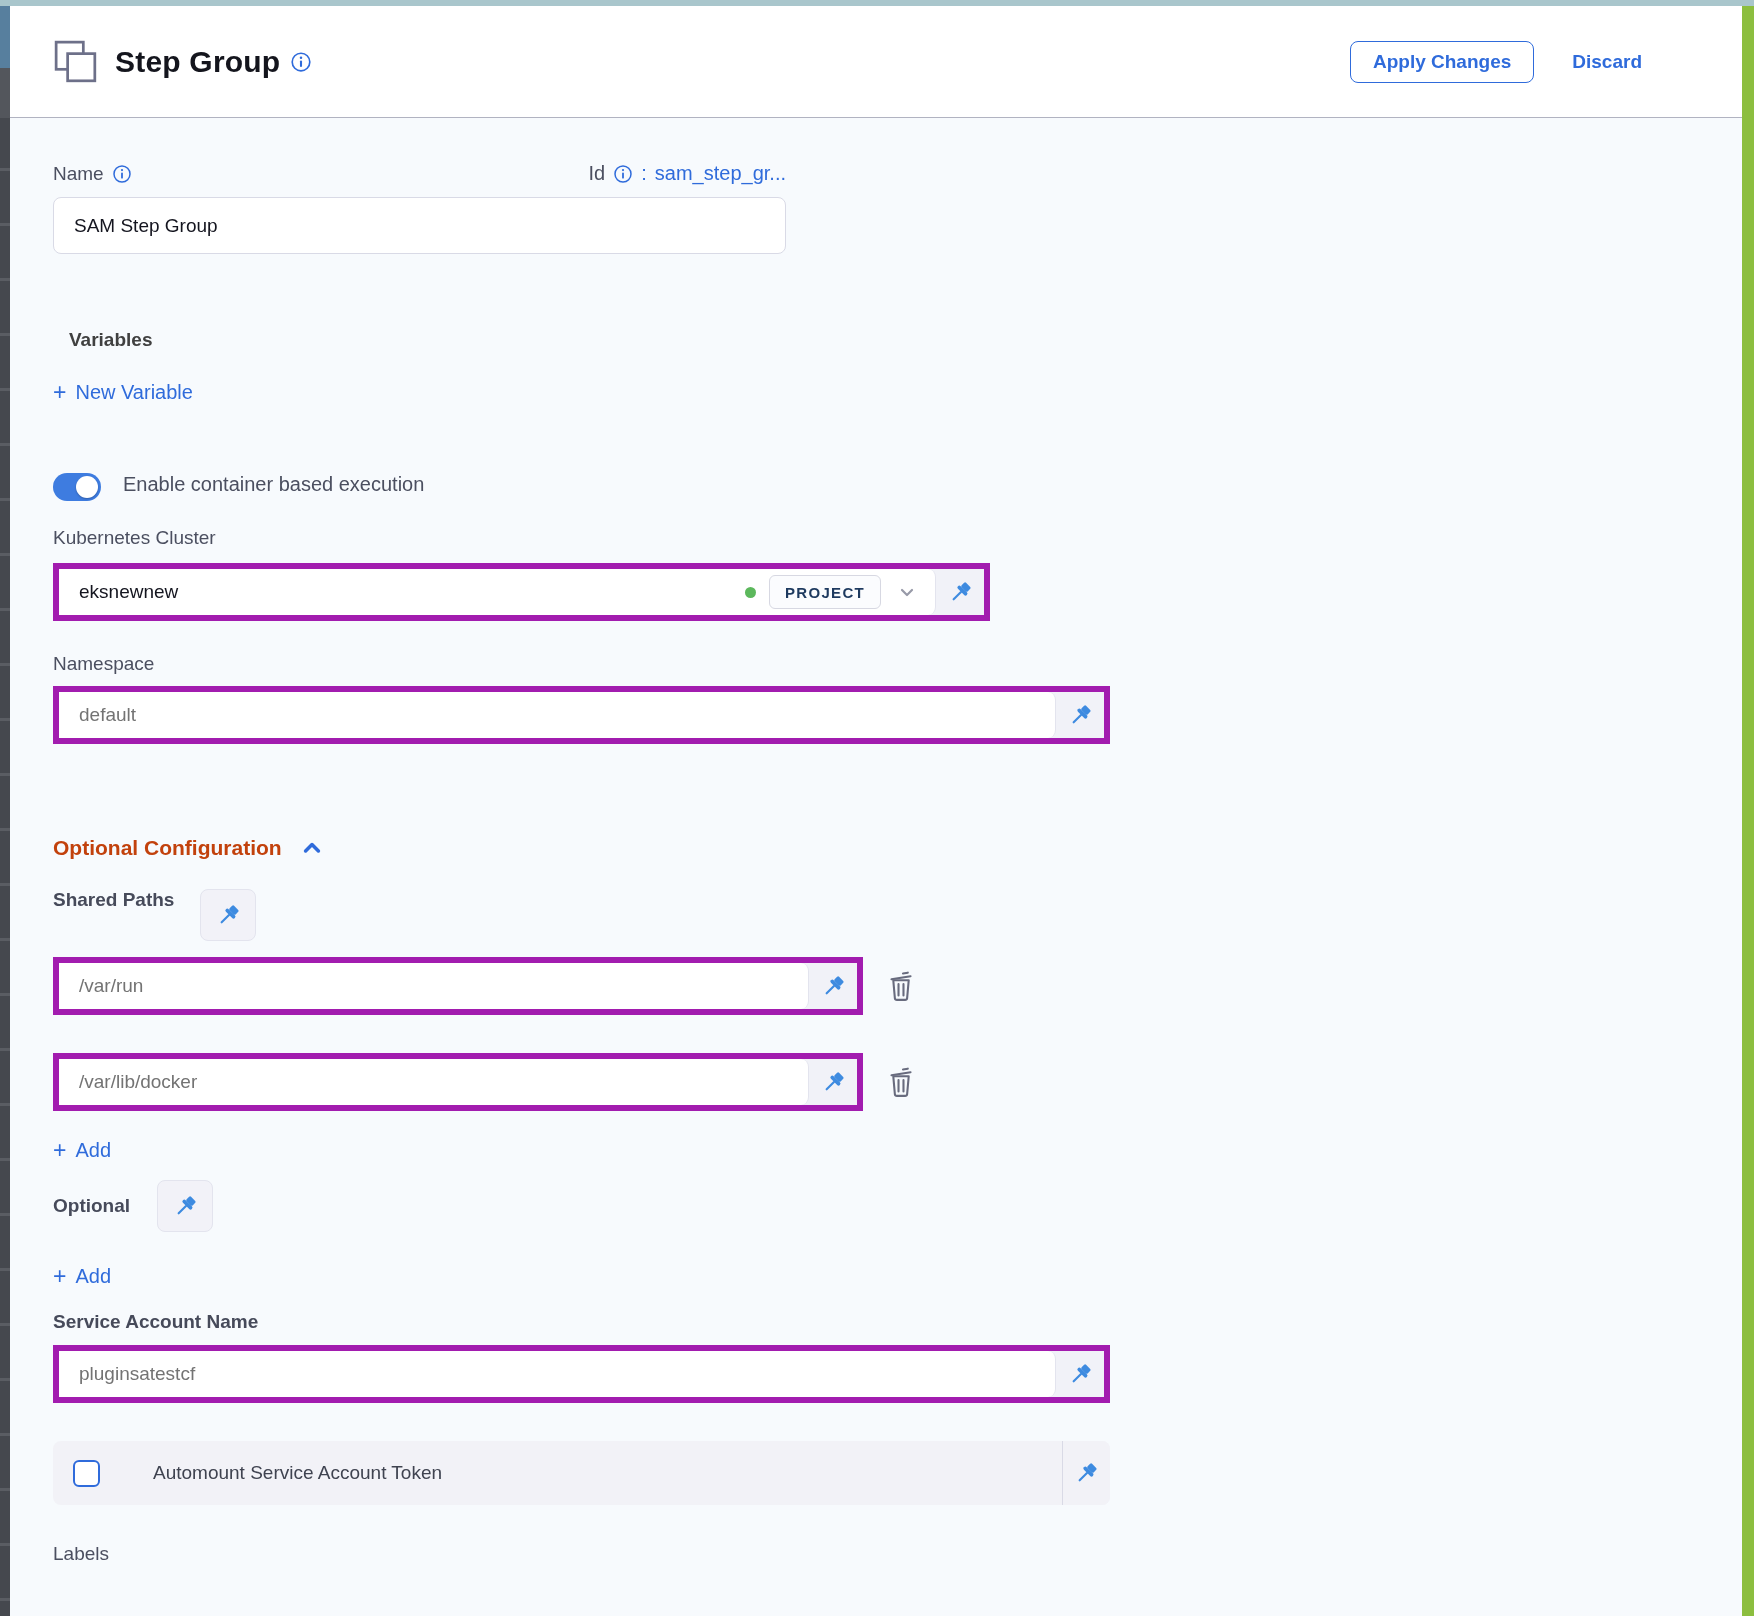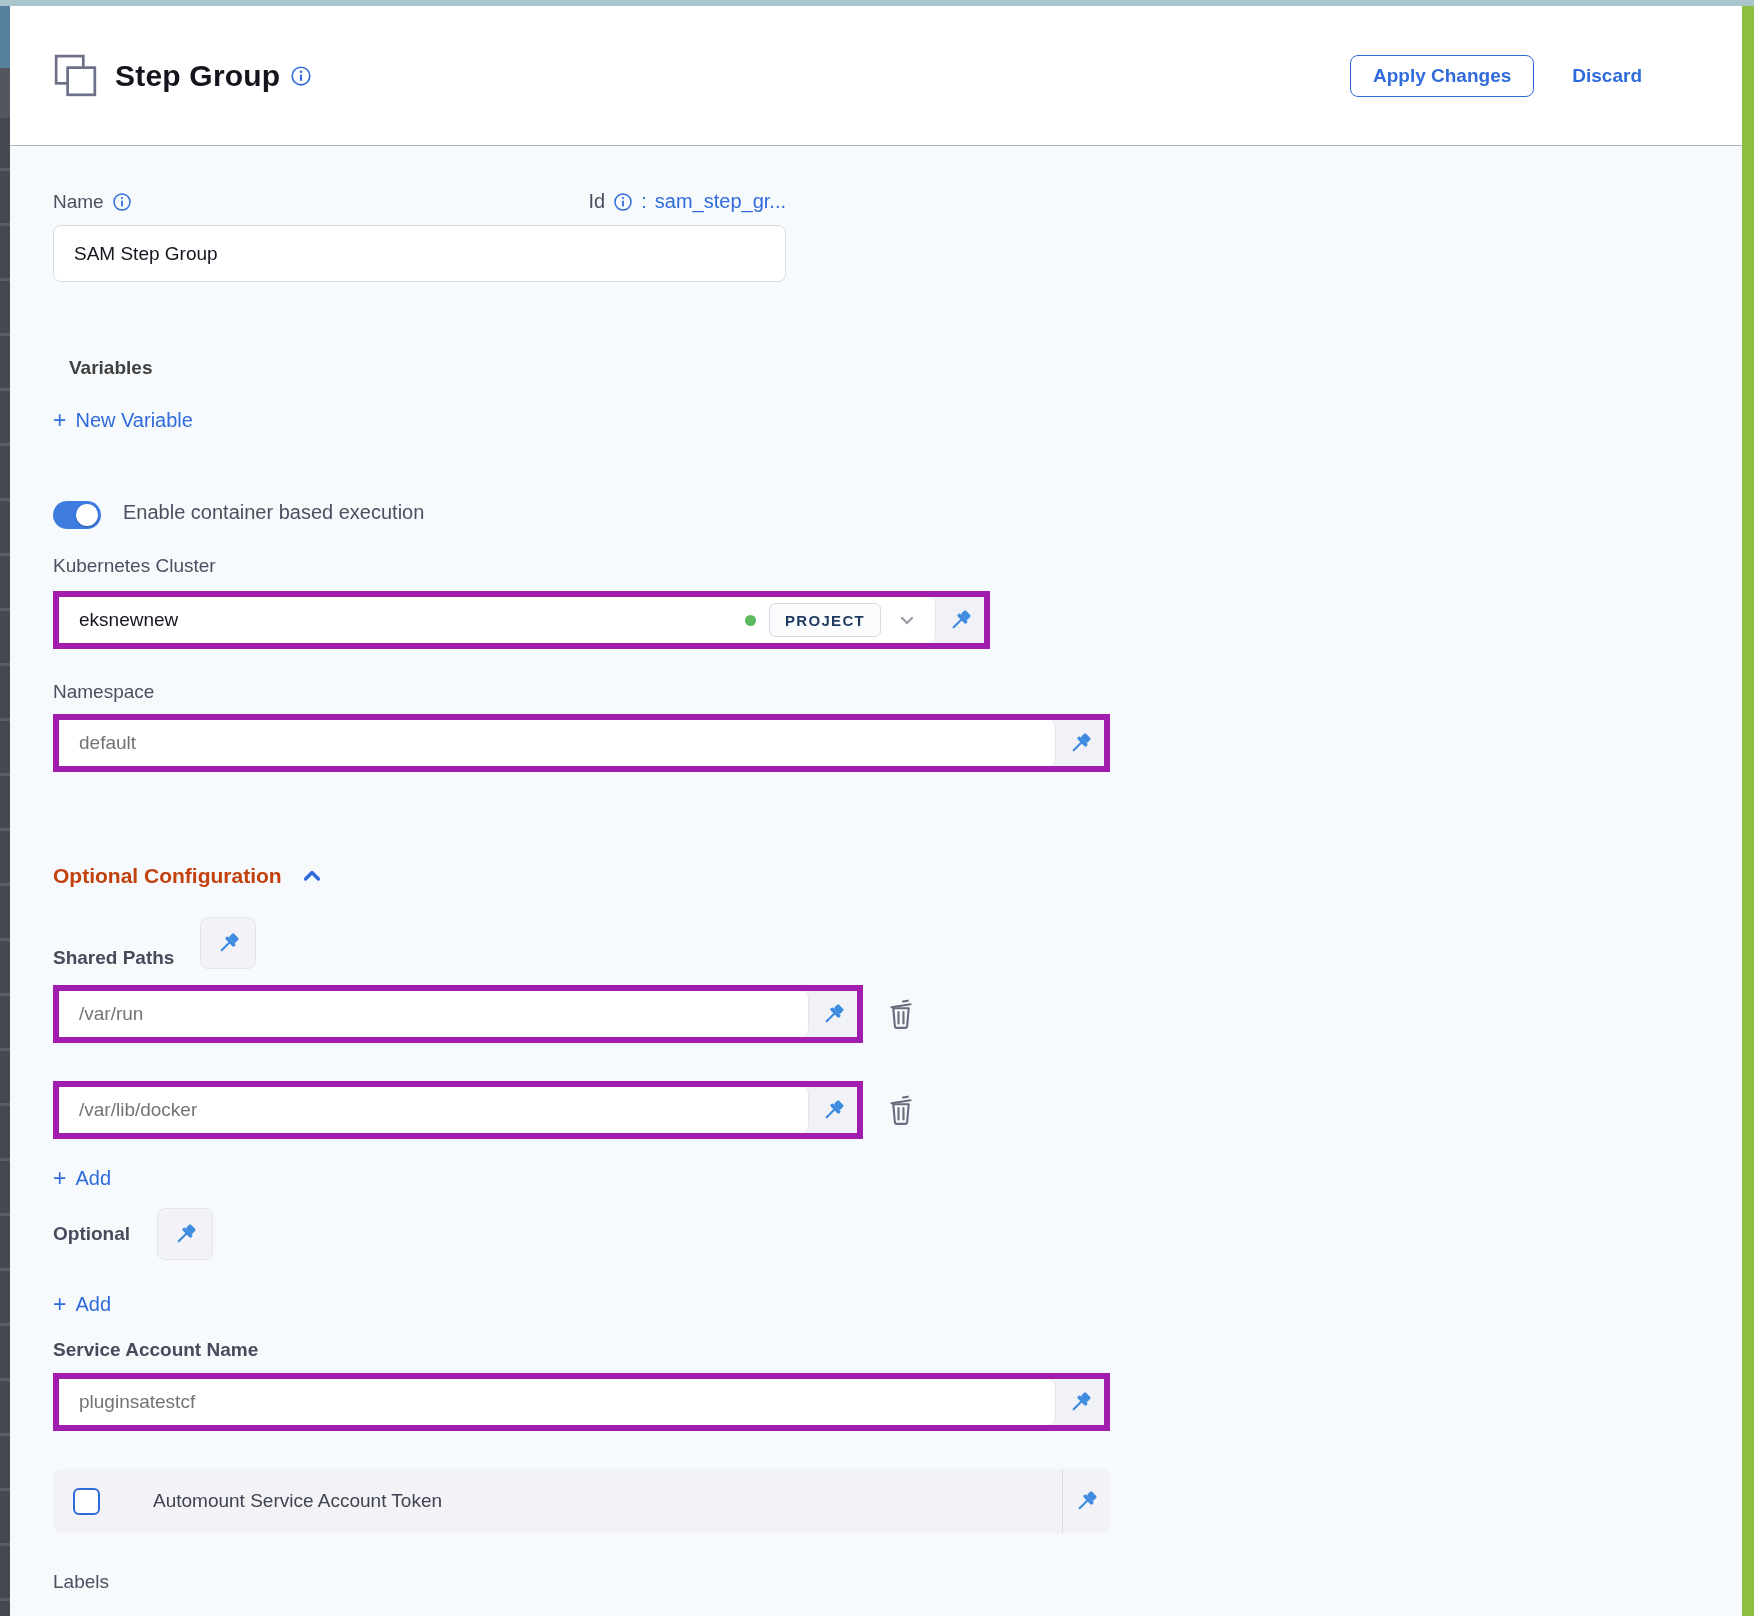--- a/index.html
+++ b/index.html
@@ -15,21 +15,21 @@
   .strip-left { position:absolute; top:6px; left:0; width:10px; height:1610px; background:#45484e; z-index:20;
     background-image:repeating-linear-gradient(to bottom, transparent 0 52px, #5a5d63 52px 55px); }
   .strip-left-blue { position:absolute; top:6px; left:0; width:10px; height:62px; background:#577f9e; z-index:21; }
   .strip-left-mid { position:absolute; top:68px; left:0; width:10px; height:50px; background:#53565c; z-index:21; }
   .strip-right { position:absolute; top:6px; right:0; width:12px; height:1610px; background:#8cbe3f; z-index:20; }
 
   
   .drawer { position:absolute; top:6px; left:10px; right:12px; bottom:0; background:#f7fafd; z-index:10; }
 
   .drawer-header {
-    height:140px; background:#ffffff; border-bottom:1px solid #b1b3c1;
+    height:112px; background:#ffffff; border-bottom:1px solid #b1b3c1;
     display:flex; align-items:center; padding:0 100px 0 43px;
   }
   .title-icon { width:46px; height:46px; margin-right:16px; flex:none; }
   .page-title { font-size:30px; font-weight:700; color:#14151d; letter-spacing:.2px; }
   .title-info { margin-left:10px; display:flex; align-items:center; }
   .header-spacer { flex:1; }
   .apply-btn {
     background:#ffffff; border:1.6px solid #2f6bdb; color:#2f6bdb;
     font-family:inherit; font-size:19px; font-weight:700;
     height:42px; padding:0 22px; border-radius:8px; cursor:pointer;
@@ -70,21 +70,21 @@
   .toggle { width:48px; height:28px; border-radius:14px; background:#3e7ce0; position:relative; cursor:pointer; flex:none; }
   .toggle .knob { position:absolute; top:3px; left:23px; width:22px; height:22px; border-radius:50%; background:#ffffff; box-shadow:0 1px 2px rgba(0,0,0,.25); }
   .toggle-label { font-size:20px; color:#4b4f60; }
 
   
   .green-dot { width:11px; height:11px; border-radius:50%; background:#5cb85c; margin-right:13px; flex:none; }
   .scope-badge { height:34px; padding:0 15px; display:flex; align-items:center; border:1px solid #d7d8e2; background:#fbfcfe; border-radius:6px; font-size:15px; font-weight:700; letter-spacing:1.3px; color:#1e3a5f; flex:none; }
   .chev-down { margin-left:14px; flex:none; display:flex; align-items:center; }
 
   .opt-row { margin-top:90px; display:flex; align-items:center; gap:16px; }
-  .shared-row { margin-top:27px; display:flex; align-items:flex-end; }
+  .shared-row { margin-top:27px; display:flex; align-items:flex-start; }
   .shared-row .pin-btn { margin-left:26px; }
   .sp-row { display:flex; align-items:center; }
   .trash-btn { margin-left:22px; background:none; border:none; cursor:pointer; display:flex; align-items:center; }
 
   .volumes-row { margin-top:18px; display:flex; align-items:center; }
   .volumes-row .pin-btn { margin-left:27px; }
 
   
   .cb-row { margin-top:38px; width:1057px; height:64px; background:#f2f2f7; border-radius:8px; display:flex; align-items:stretch; overflow:hidden; }
   .cb-main { flex:1; display:flex; align-items:center; padding-left:20px; gap:17px; }

